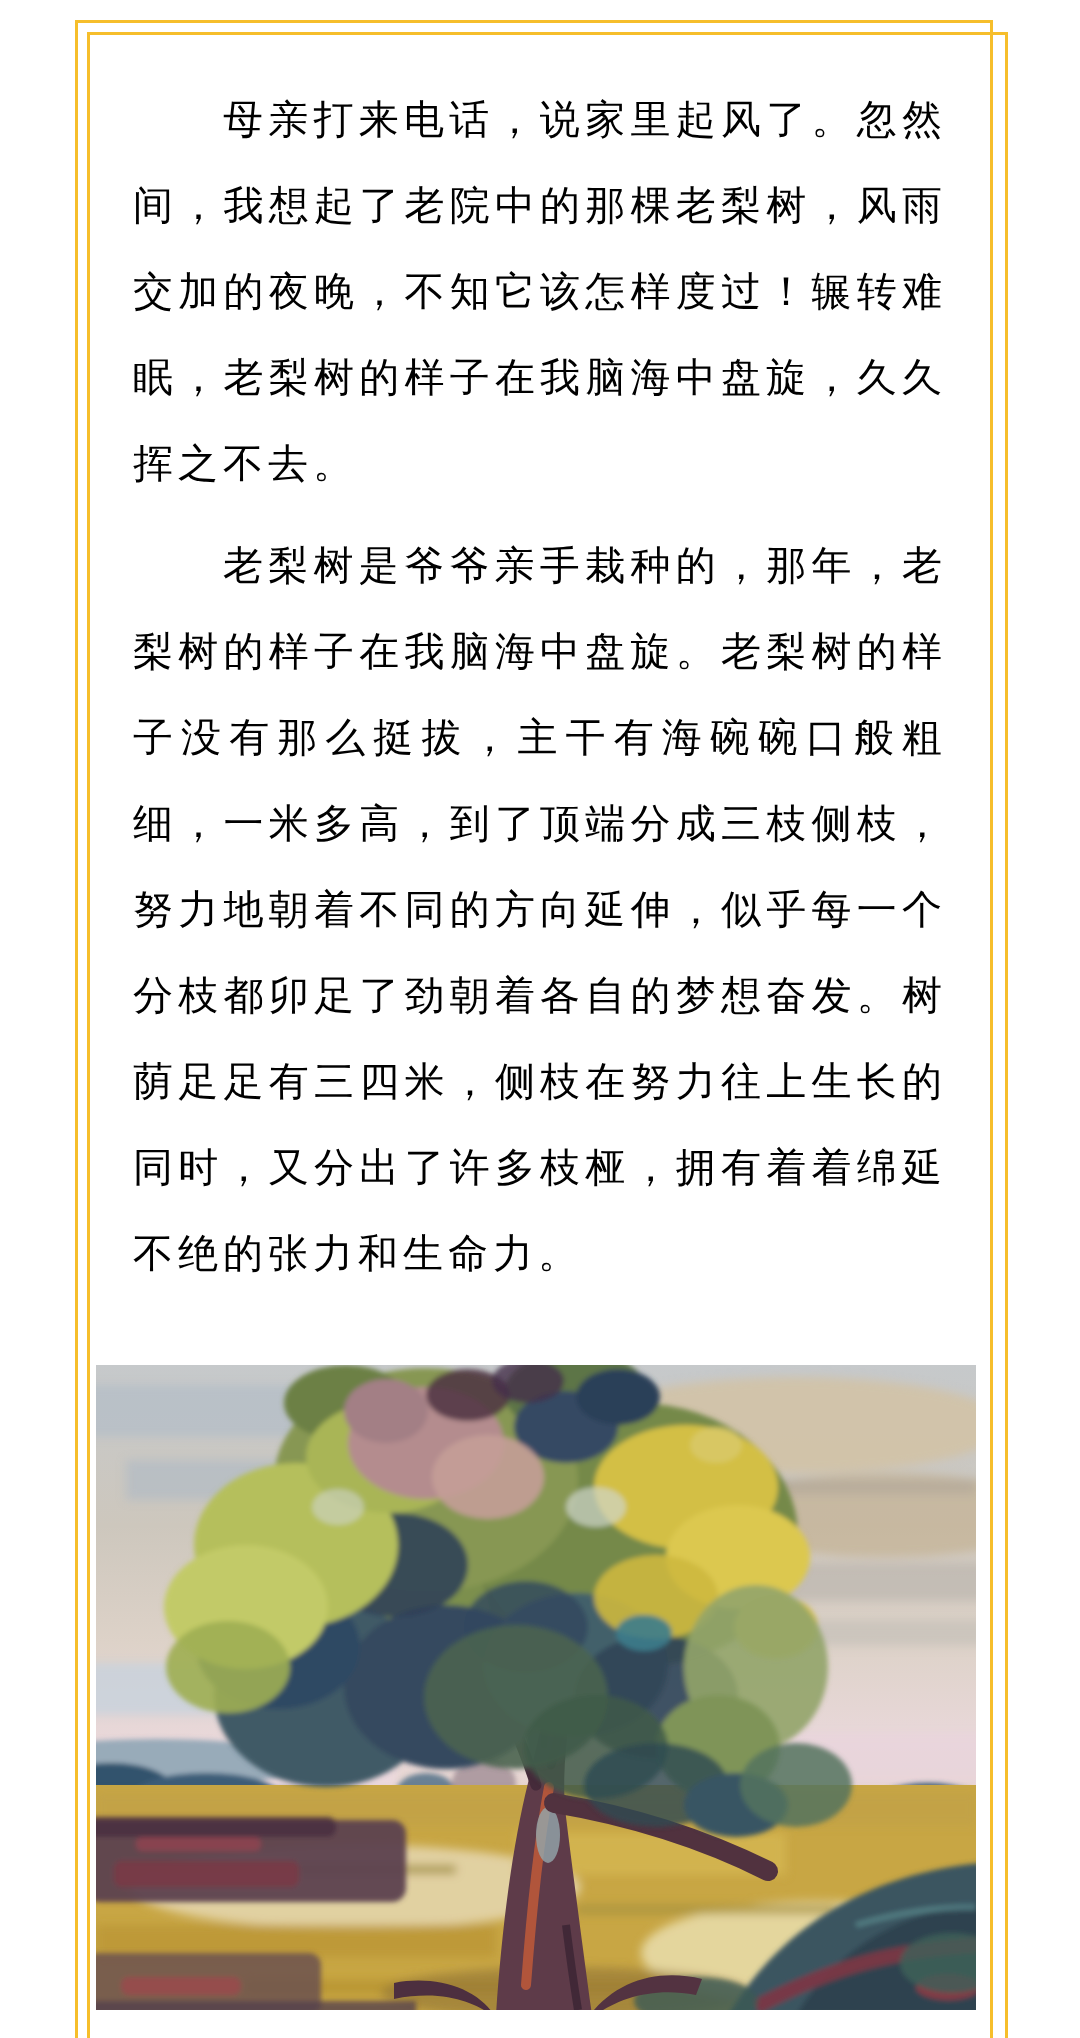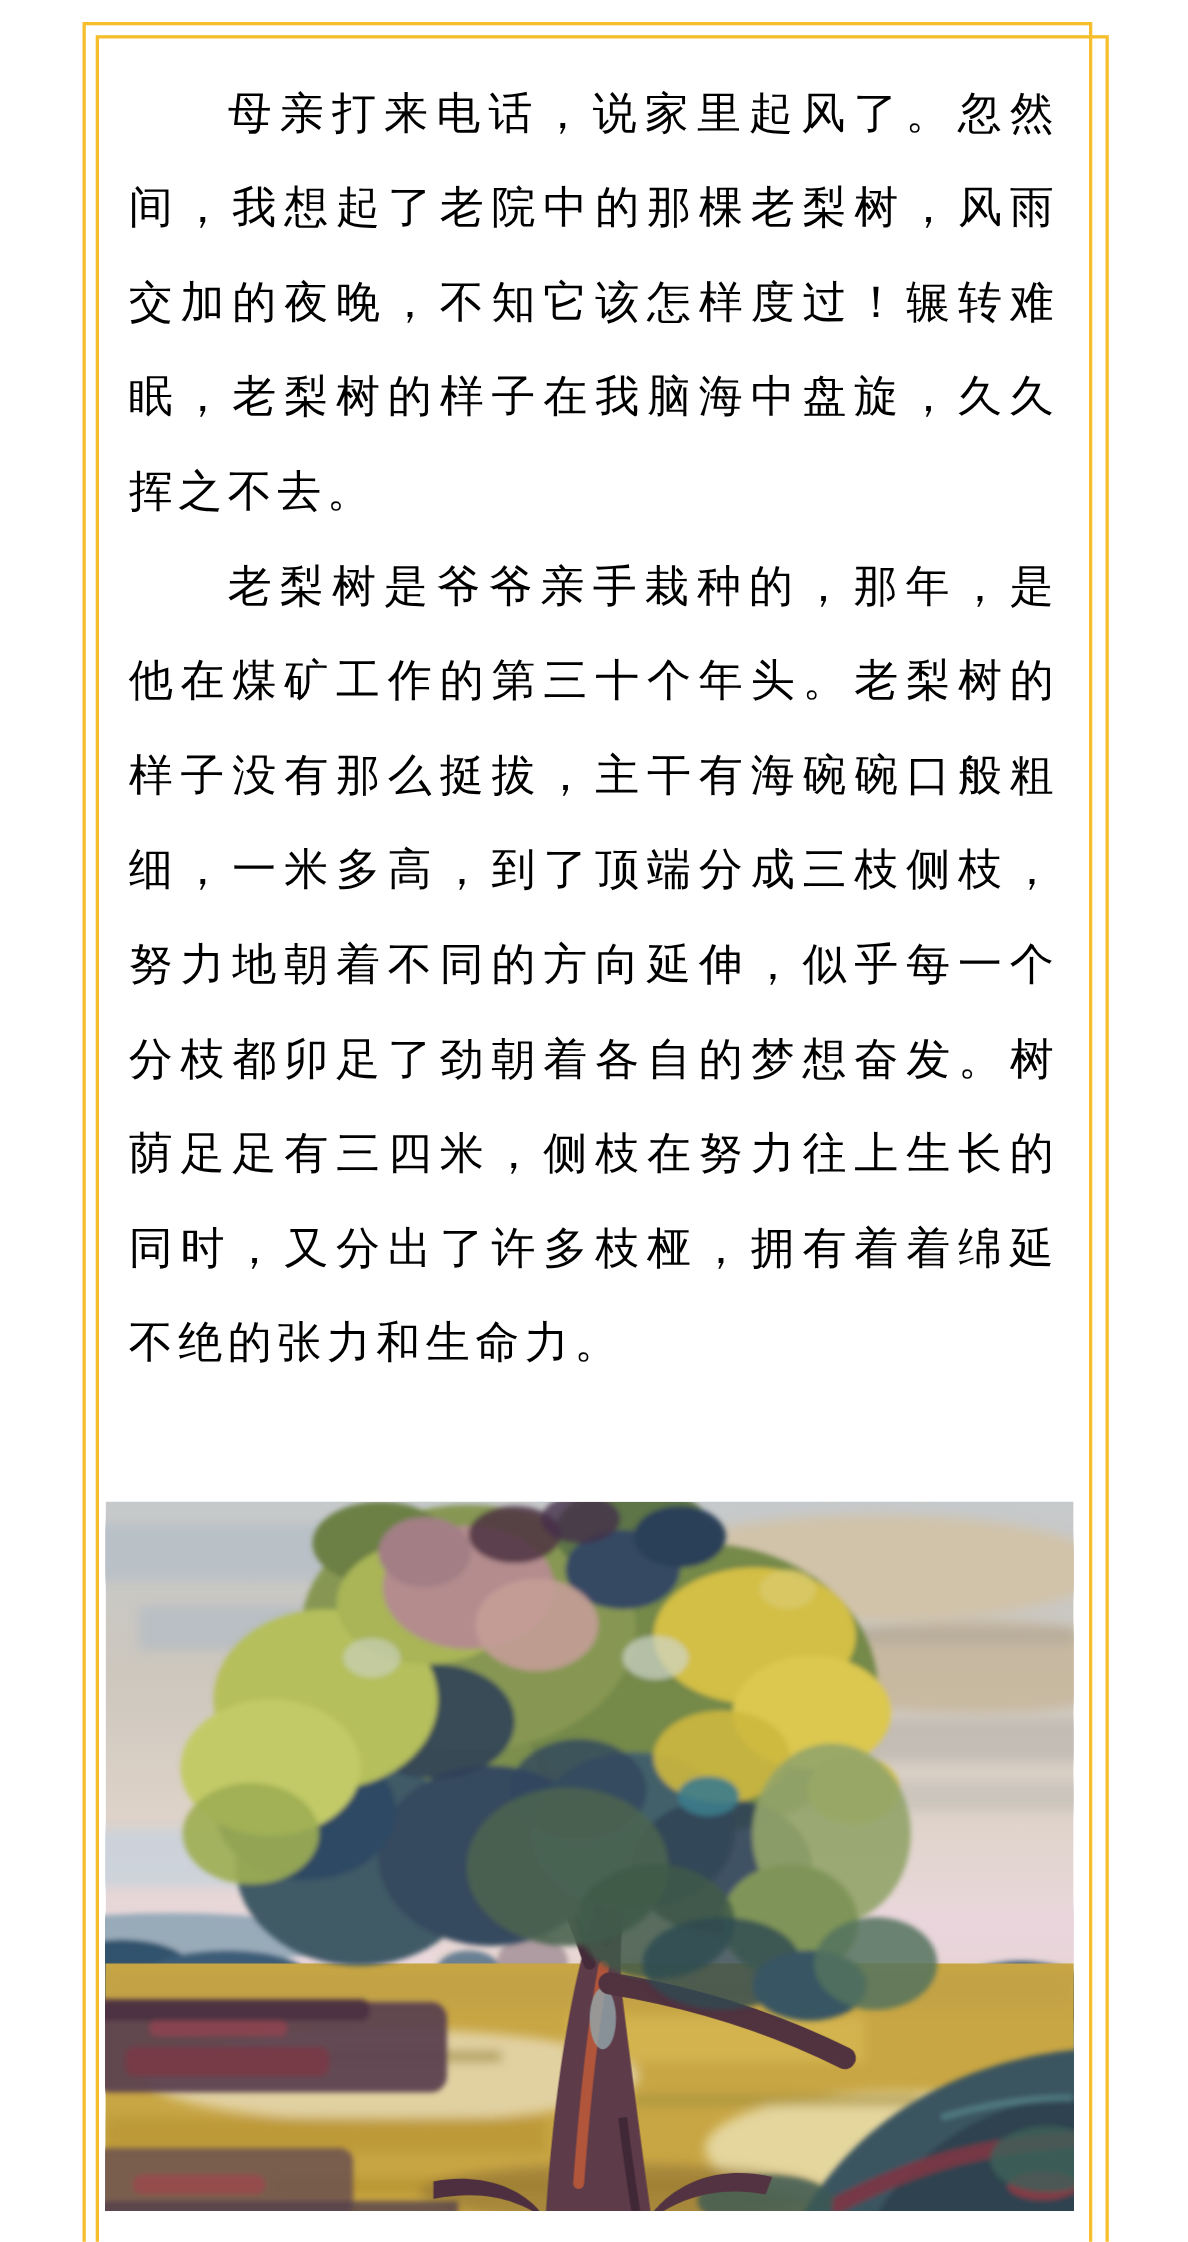--- a/index.html
+++ b/index.html
@@ -16,21 +16,21 @@
     background:transparent;
     pointer-events:none;
   }
   .frame-a{left:75px;top:20px;width:912px;height:2100px;}
   .frame-b{left:87px;top:32px;width:915px;height:2100px;}
   .article{
     position:absolute;
     left:117px;top:60px;width:846px;
   }
   .article p{
-    margin:0;padding:0;
+    margin:16px;padding:0;
     font-size:40px;
     line-height:86px;
     letter-spacing:5px;
     color:#000000;
     text-align:justify;
     text-indent:90px;
     word-break:break-all;
   }
   .painting{
     position:absolute;
@@ -40,21 +40,21 @@
   .painting svg{display:block;width:880px;height:645px;}
 </style>
 </head>
 <body>
 
 <div class="frame frame-a"></div>
 <div class="frame frame-b"></div>
 
 <main class="article">
   <p>母亲打来电话，说家里起风了。忽然间，我想起了老院中的那棵老梨树，风雨交加的夜晚，不知它该怎样度过！辗转难眠，老梨树的样子在我脑海中盘旋，久久挥之不去。</p>
-  <p>老梨树是爷爷亲手栽种的，那年，是他在煤矿工作的第三十个年头。老梨树的样子没有那么挺拔，主干有海碗碗口般粗细，一米多高，到了顶端分成三枝侧枝，努力地朝着不同的方向延伸，似乎每一个分枝都卯足了劲朝着各自的梦想奋发。树荫足足有三四米，侧枝在努力往上生长的同时，又分出了许多枝桠，拥有着着绵延不绝的张力和生命力。</p>
+  <p>老梨树是爷爷亲手栽种的，那年，老梨树的样子在我脑海中盘旋。老梨树的样子没有那么挺拔，主干有海碗碗口般粗细，一米多高，到了顶端分成三枝侧枝，努力地朝着不同的方向延伸，似乎每一个分枝都卯足了劲朝着各自的梦想奋发。树荫足足有三四米，侧枝在努力往上生长的同时，又分出了许多枝桠，拥有着着绵延不绝的张力和生命力。</p>
 </main>
 
 <figure class="painting">
   <svg viewBox="0 0 880 645" preserveAspectRatio="none">
     <defs>
       <linearGradient id="skyGrad" x1="0" y1="0" x2="0" y2="1">
         <stop offset="0" stop-color="#c6c9cb"></stop>
         <stop offset="0.35" stop-color="#cdc7bd"></stop>
         <stop offset="0.6" stop-color="#ddd2c8"></stop>
         <stop offset="0.82" stop-color="#e9d8da"></stop>

